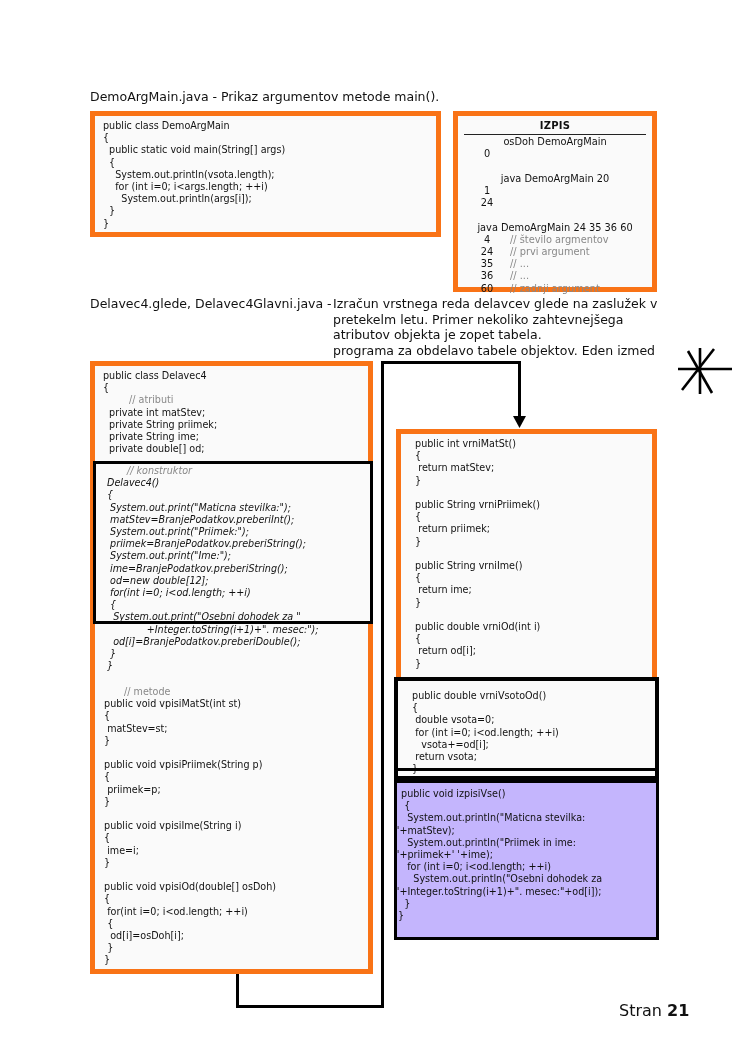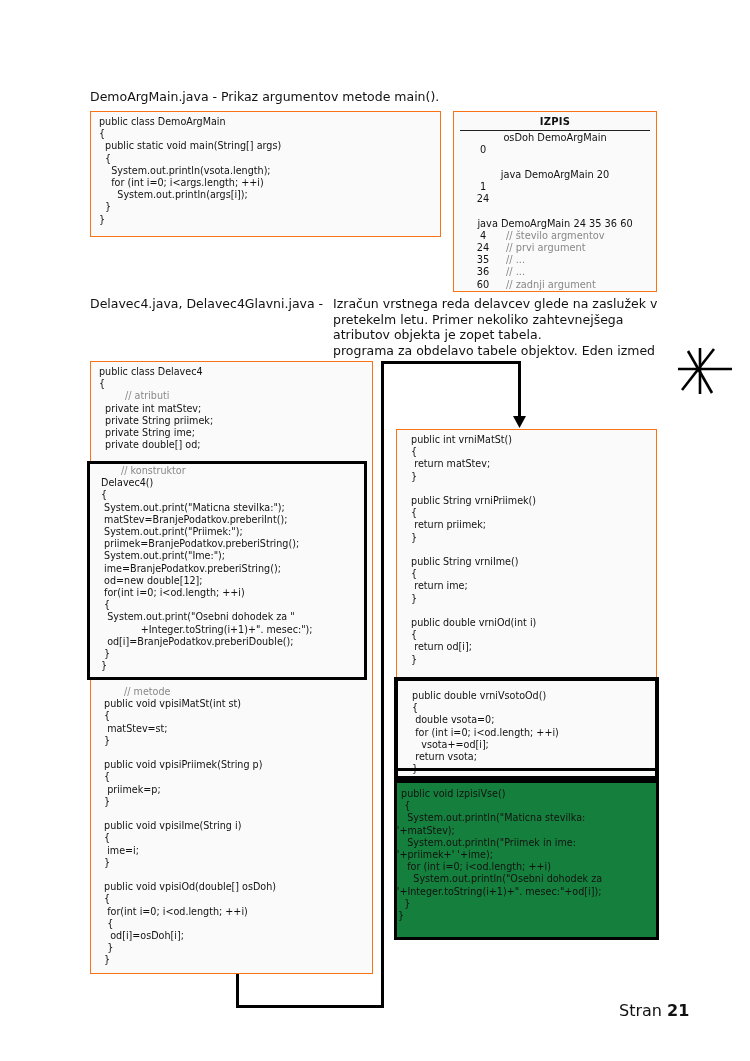--- a/index.html
+++ b/index.html
@@ -4,21 +4,21 @@
 <style>
   html, body { margin: 0; padding: 0; }
   body {
     width: 750px; height: 1061px; position: relative; overflow: hidden;
     background: #ffffff; color: #111;
     font-family: "DejaVu Sans", "Liberation Sans", sans-serif;
   }
   .abs { position: absolute; }
   .heading { font-size: 12.5px; line-height: 16px; color: #111; white-space: nowrap; }
   .box {
-    position: absolute; background: #fafafa; border: 1px solid #f97316; box-sizing: border-box;
+    position: absolute; background: #fafafa; border: 5px solid #f97316; box-sizing: border-box;
   }
   .box.thick { border: 3px solid #000; }
   .code {
     font-family: "DejaVu Sans", "Liberation Sans", sans-serif;
     font-size: 9.6px; line-height: 12.2px; color: #111; white-space: pre; margin: 0;
   }
   .code .c { color: #888; margin-left: 20px; }
   .line { position: absolute; background: #000; }
   .izpis-title { font-weight: bold; font-size: 10px; letter-spacing: 0.3px; }
   .izpis-rule { height: 1px; background: #222; margin: 2px 0 1px 0; }
@@ -71,48 +71,48 @@
           <span class="cm">// ...</span>
         </div>
         <div class="row">
           <span class="num">60</span>
           <span class="cm">// zadnji argument</span>
         </div>
       </div>
   </div>
 </div>
 
-<div class="abs heading" style="left:90px; top:296px;">Delavec4.java, Delavec4Glavni.java - </div>
+<div class="abs heading" style="left:90px; top:296px;">Delavec4.glede, Delavec4Glavni.java - </div>
 <div class="abs heading" style="left:333px; top:296px; line-height:15.6px;" id="s2desc">
     <div>Izračun vrstnega reda delavcev glede na zaslužek v</div>
     <div>pretekelm letu. Primer nekoliko zahtevnejšega</div>
     <div>atributov objekta je zopet tabela.</div>
     <div>programa za obdelavo tabele objektov. Eden izmed</div>
   </div>
 
 <div class="box" style="left:90px; top:361px; width:283px; height:613px;">
   <pre class="code" style="position:absolute; left:8px; top:4px;" id="code-header"><div>public class Delavec4</div><div>{</div><div class="c">  // atributi</div><div>  private int matStev;</div><div>  private String priimek;</div><div>  private String ime;</div><div>  private double[] od;</div></pre>
 </div>
 
-<div class="box thick" style="left:87px; top:461px; width:280px; height:219px; background:#fafafa;">
+<div class="box thick" style="left:93px; top:461px; width:280px; height:163px; background:#fafafa;font-style:italic;">
   <pre class="code" style="position:absolute; left:8px; top:1px;" id="code-ctor"><div class="c"> // konstruktor</div><div> Delavec4()</div><div> {</div><div>  System.out.print("Maticna stevilka:");</div><div>  matStev=BranjePodatkov.preberiInt();</div><div>  System.out.print("Priimek:");</div><div>  priimek=BranjePodatkov.preberiString();</div><div>  System.out.print("Ime:");</div><div>  ime=BranjePodatkov.preberiString();</div><div>  od=new double[12];</div><div>  for(int i=0; i&lt;od.length; ++i)</div><div>  {</div><div>   System.out.print("Osebni dohodek za "</div><div>              +Integer.toString(i+1)+". mesec:");</div><div>   od[i]=BranjePodatkov.preberiDouble();</div><div>  }</div><div> }</div></pre>
 </div>
 
 <pre class="code abs" style="left:98px; top:686px;" id="code-setters"><div class="c">  // metode</div><div>  public void vpisiMatSt(int st)</div><div>  {</div><div>   matStev=st;</div><div>  }</div><div> </div><div>  public void vpisiPriimek(String p)</div><div>  {</div><div>   priimek=p;</div><div>  }</div><div> </div><div>  public void vpisiIme(String i)</div><div>  {</div><div>   ime=i;</div><div>  }</div><div> </div><div>  public void vpisiOd(double[] osDoh)</div><div>  {</div><div>   for(int i=0; i&lt;od.length; ++i)</div><div>   {</div><div>    od[i]=osDoh[i];</div><div>   }</div><div>  }</div></pre>
 
 <div class="box" style="left:396px; top:429px; width:261px; height:510px;">
   <pre class="code" style="position:absolute; left:8px; top:4px;" id="code-getters"><div>  public int vrniMatSt()</div><div>  {</div><div>   return matStev;</div><div>  }</div><div> </div><div>  public String vrniPriimek()</div><div>  {</div><div>   return priimek;</div><div>  }</div><div> </div><div>  public String vrniIme()</div><div>  {</div><div>   return ime;</div><div>  }</div><div> </div><div>  public double vrniOd(int i)</div><div>  {</div><div>   return od[i];</div><div>  }</div></pre>
 </div>
 
 <div class="box thick" style="left:394px; top:677px; width:265px; height:103px; background:#fafafa; border-width:4px;">
   <pre class="code" style="position:absolute; left:8px; top:9px;" id="code-sum"><div>  public double vrniVsotoOd()</div><div>  {</div><div>   double vsota=0;</div><div>   for (int i=0; i&lt;od.length; ++i)</div><div>     vsota+=od[i];</div><div>   return vsota;</div><div>  }</div></pre>
 </div>
 <div class="line" style="left:396px; top:768px; width:261px; height:3px;"></div>
 
-<div class="box thick" style="left:394px; top:780px; width:265px; height:160px; background:#15803d;">
+<div class="box thick" style="left:394px; top:780px; width:265px; height:160px; background:#c4b5fd;">
   <pre class="code" style="position:absolute; left:-2px; top:5px;" id="code-print"><div>  public void izpisiVse()</div><div>   {</div><div>    System.out.println("Maticna stevilka:</div><div>"+matStev);</div><div>    System.out.println("Priimek in ime:</div><div>"+priimek+' '+ime);</div><div>    for (int i=0; i&lt;od.length; ++i)</div><div>      System.out.println("Osebni dohodek za</div><div>"+Integer.toString(i+1)+". mesec:"+od[i]);</div><div>   }</div><div> }</div></pre>
 </div>
 
 <div class="line" style="left:236px; top:974px; width:3px; height:34px;"></div>
 <div class="line" style="left:236px; top:1005px; width:148px; height:3px;"></div>
 <div class="line" style="left:381px; top:361px; width:3px; height:647px;"></div>
 <div class="line" style="left:381px; top:361px; width:140px; height:3px;"></div>
 <div class="line" style="left:518px; top:361px; width:3px; height:58px;"></div>
 <svg class="abs" style="left:513px; top:416px;" width="13" height="13">
   <polygon points="0,0 13,0 6.5,12" fill="#000"></polygon>

